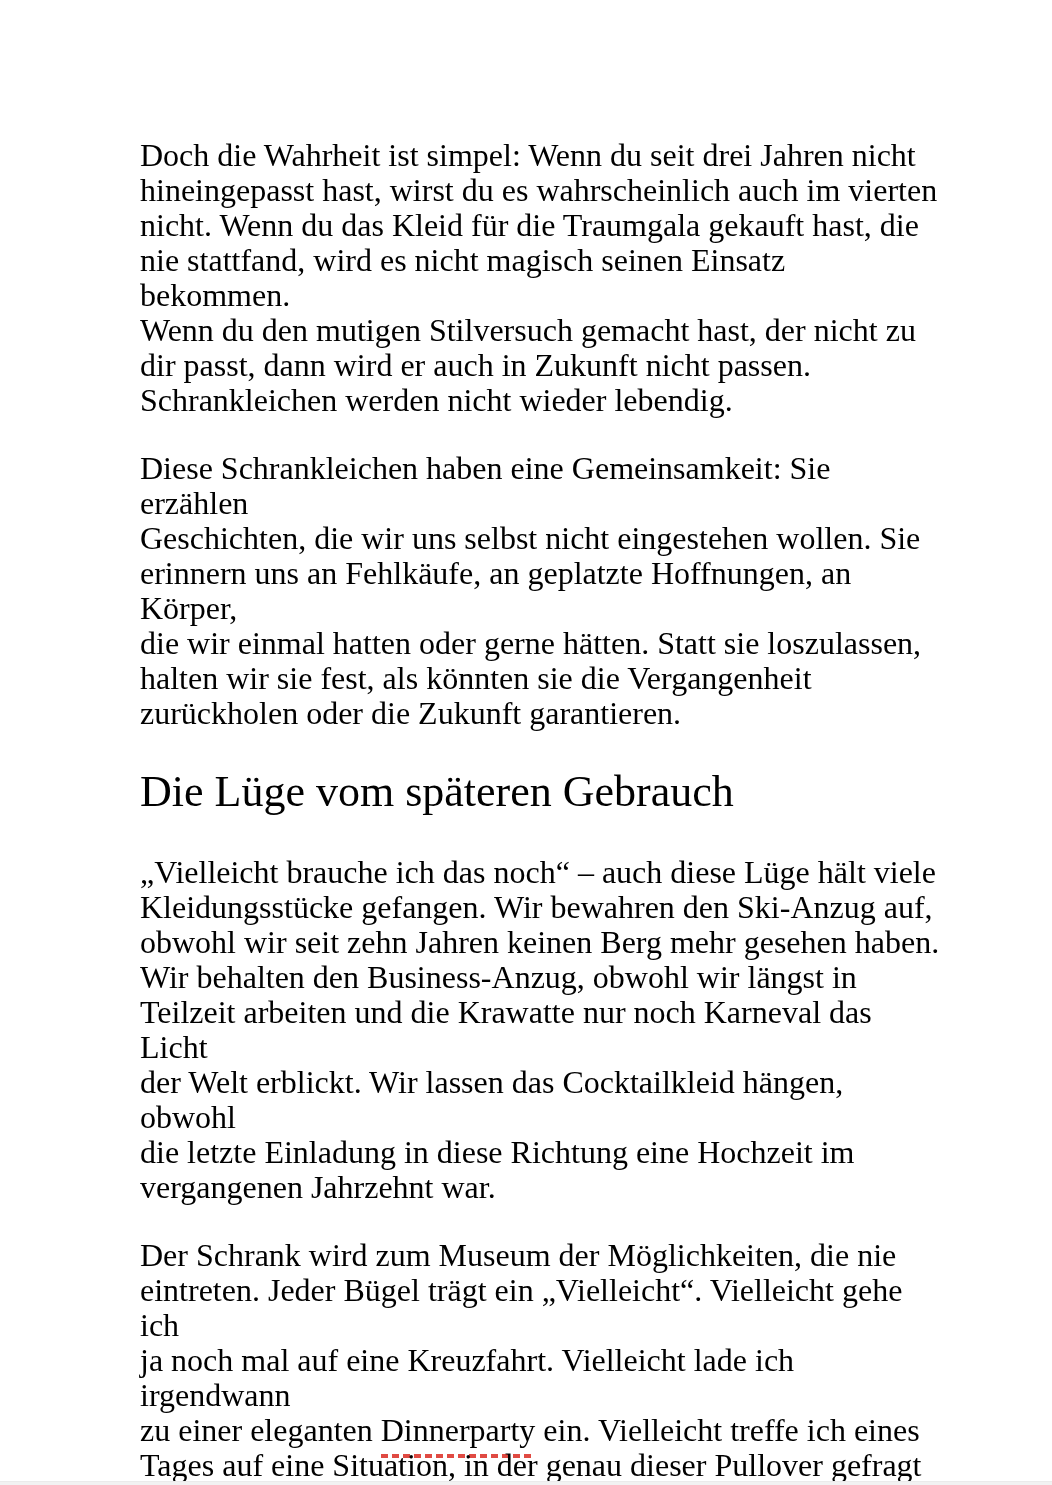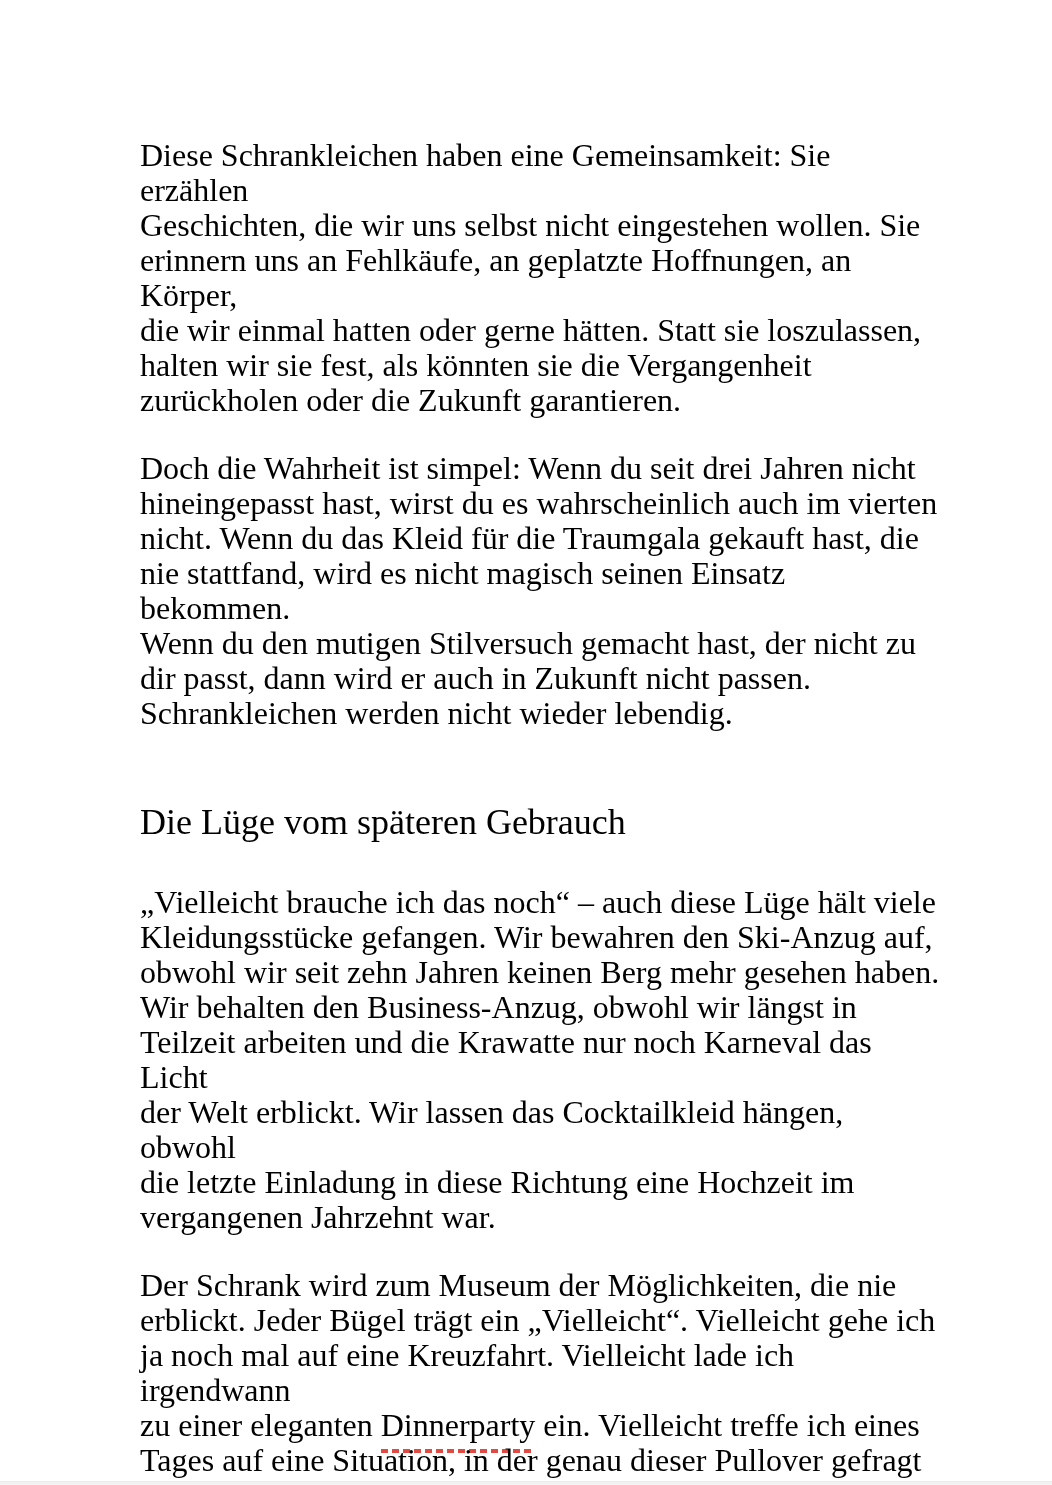--- a/index.html
+++ b/index.html
@@ -25,24 +25,24 @@
     font-size: 32px;
     line-height: 35px;
     white-space: pre-line;
     margin: 0;
     color: #000000;
   }
   .para + .para {
     margin-top: 33px;
   }
   .section-heading {
-    font-size: 36px;
+    font-size: 44px;
     font-weight: normal;
     line-height: 58px;
-    margin: 62px 0 34px 0;
+    margin: 32px 0 34px 0;
     color: #000000;
     white-space: pre-line;
   }
   .misspelled {
     background-image: repeating-linear-gradient(to right, #e04a42 0 7px, rgba(0,0,0,0) 7px 11px);
     background-repeat: no-repeat;
     background-size: 100% 4px;
     background-position: left bottom;
     padding-bottom: 10px;
   }
@@ -54,48 +54,48 @@
     height: 3px;
     background: #f2f2f2;
     border-top: 1px solid #ebebeb;
   }
 </style>
 </head>
 <body>
 
 <div class="doc-content">
 
-  <p class="para">Diese Schrankleichen haben eine Gemeinsamkeit: Sie erzählen
-Geschichten, die wir uns selbst nicht eingestehen wollen. Sie
-erinnern uns an Fehlkäufe, an geplatzte Hoffnungen, an Körper,
-die wir einmal hatten oder gerne hätten. Statt sie loszulassen,
-halten wir sie fest, als könnten sie die Vergangenheit
-zurückholen oder die Zukunft garantieren.</p>
-
   <p class="para">Doch die Wahrheit ist simpel: Wenn du seit drei Jahren nicht
 hineingepasst hast, wirst du es wahrscheinlich auch im vierten
 nicht. Wenn du das Kleid für die Traumgala gekauft hast, die
 nie stattfand, wird es nicht magisch seinen Einsatz bekommen.
 Wenn du den mutigen Stilversuch gemacht hast, der nicht zu
 dir passt, dann wird er auch in Zukunft nicht passen.
 Schrankleichen werden nicht wieder lebendig.</p>
+
+  <p class="para">Diese Schrankleichen haben eine Gemeinsamkeit: Sie erzählen
+Geschichten, die wir uns selbst nicht eingestehen wollen. Sie
+erinnern uns an Fehlkäufe, an geplatzte Hoffnungen, an Körper,
+die wir einmal hatten oder gerne hätten. Statt sie loszulassen,
+halten wir sie fest, als könnten sie die Vergangenheit
+zurückholen oder die Zukunft garantieren.</p>
 
   <h1 class="section-heading">Die Lüge vom späteren Gebrauch</h1>
 
   <p class="para">„Vielleicht brauche ich das noch“ – auch diese Lüge hält viele
 Kleidungsstücke gefangen. Wir bewahren den Ski-Anzug auf,
 obwohl wir seit zehn Jahren keinen Berg mehr gesehen haben.
 Wir behalten den Business-Anzug, obwohl wir längst in
 Teilzeit arbeiten und die Krawatte nur noch Karneval das Licht
 der Welt erblickt. Wir lassen das Cocktailkleid hängen, obwohl
 die letzte Einladung in diese Richtung eine Hochzeit im
 vergangenen Jahrzehnt war.</p>
 
   <p class="para"><span>Der Schrank wird zum Museum der Möglichkeiten, die nie
-erblickt. Jeder Bügel trägt ein „Vielleicht“. Vielleicht gehe ich
+eintreten. Jeder Bügel trägt ein „Vielleicht“. Vielleicht gehe ich
 ja noch mal auf eine Kreuzfahrt. Vielleicht lade ich irgendwann
 zu einer eleganten </span><span class="misspelled">Dinnerparty</span><span> ein. Vielleicht treffe ich eines
 Tages auf eine Situation, in der genau dieser Pullover gefragt
 ist. Doch diese Vielleicht-Momente kommen selten. Stattdessen</span></p>
 
 </div>
 
 <div class="page-bottom-edge"></div>
 
 </body></html>

